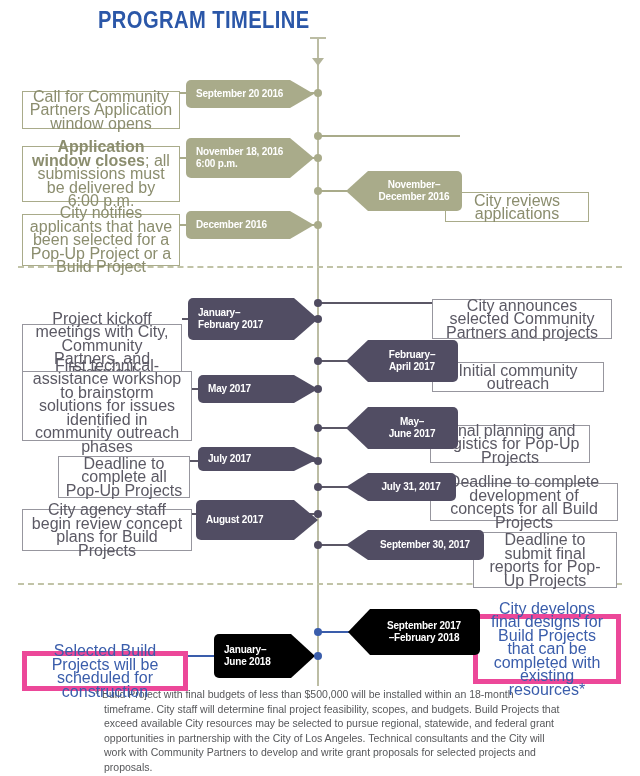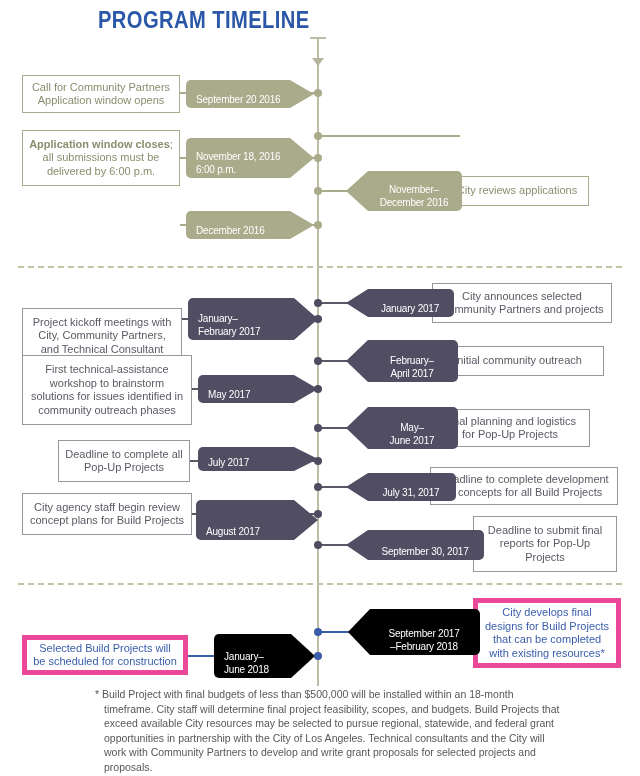--- a/index.html
+++ b/index.html
@@ -14,27 +14,27 @@
               border-left:6px solid transparent;border-right:6px solid transparent;
               border-top:8px solid #b3b49a;z-index:0;}
   .divider{position:absolute;left:18px;width:604px;height:0;border-top:2px dashed #c1c3a7;z-index:0;}
   
   .conn{position:absolute;height:2px;z-index:1;}
   .conn.g{background:#a9ab8a}.conn.p{background:#5b5766}.conn.b{background:#3a5dab}
   .dot{position:absolute;width:8px;height:8px;border-radius:50%;z-index:4;}
   .dot.g{background:#a9ab8a}.dot.p{background:#4f4b60}.dot.b{background:#3a5dab}
   
   .box{position:absolute;background:#fff;display:flex;align-items:center;justify-content:center;
-       text-align:center;font-size:11px;line-height:13.5px;padding:3px 6px;box-sizing:border-box;z-index:2;}
+       text-align:center;font-size:16px;line-height:13.5px;padding:3px 6px;box-sizing:border-box;z-index:2;margin-top:16px;}
   .box.g{border:1px solid #a9ab8a;color:#8b8d6e;}
   .box.p{border:1px solid #97969e;color:#5b5964;}
   .box.b{border:5px solid #ec4899;color:#3a5dab;}
   
-  .lab{position:absolute;display:flex;flex-direction:column;justify-content:flex-end;color:#fff;
-       font-weight:normal;font-size:10px;line-height:12.5px;letter-spacing:-.2px;box-sizing:border-box;
+  .lab{position:absolute;display:flex;flex-direction:column;justify-content:center;color:#fff;
+       font-weight:bold;font-size:10px;line-height:12.5px;letter-spacing:-.2px;box-sizing:border-box;
        border-radius:5px;z-index:3;}
   .lab.g{background:#a9ab8a}.lab.p{background:#514d63}.lab.b{background:#000000}
   .lab.pr{clip-path:polygon(0 0,calc(100% - 24px) 0,100% 50%,calc(100% - 24px) 100%,0 100%);
           text-align:left;padding:2px 28px 2px 10px;}
   .lab.pl{clip-path:polygon(22px 0,100% 0,100% 100%,22px 100%,0 50%);
           text-align:center;padding:2px 6px 2px 26px;}
   .dl{display:block;}
   .footnote{position:absolute;left:95px;top:687px;width:460px;font-size:10.5px;line-height:14.5px;
             color:#56575a;padding-left:9px;text-indent:-9px;text-align:left;}
 </style>
@@ -77,42 +77,42 @@
   <div class="box g" style="left:445px;top:176px;width:144px;height:30px">
     <span>City reviews applications</span>
     </div>
   <div class="lab g pl" style="left:346px;top:171px;width:116px;height:40px">
     <span class="dl">November–</span>
     <span class="dl">December 2016</span>
     </div>
   <div class="dot g" style="left:314px;top:187px"></div>
 
   <div class="conn g" style="left:180px;top:224px;width:138px"></div>
+  <div class="box g" style="left:22px;top:198px;width:158px;height:52px">
+    <span>City notifies applicants that have been selected for a Pop-Up Project or a Build Project</span>
+    </div>
   <div class="lab g pr" style="left:186px;top:211px;width:128px;height:28px">
     <span class="dl">December 2016</span>
     </div>
   <div class="dot g" style="left:314px;top:221px"></div>
 
   <div class="conn p" style="left:182px;top:318px;width:136px"></div>
   <div class="box p" style="left:22px;top:308px;width:160px;height:56px">
     <span>Project kickoff meetings with City, Community Partners, and Technical Consultant</span>
     </div>
   <div class="lab p pr" style="left:188px;top:298px;width:130px;height:42px">
     <span class="dl">January–</span>
     <span class="dl">February 2017</span>
     </div>
   <div class="dot p" style="left:314px;top:315px"></div>
 
   <div class="conn p" style="left:318px;top:302px;width:114px"></div>
   <div class="box p" style="left:432px;top:283px;width:180px;height:40px">
     <span>City announces selected Community Partners and projects</span>
     </div>
-  <div class="lab p pl" style="left:346px;top:289px;width:108px;height:28px">
-    <span class="dl">January 2017</span>
-    </div>
   <div class="dot p" style="left:314px;top:299px"></div>
 
   <div class="conn p" style="left:318px;top:360px;width:114px"></div>
   <div class="box p" style="left:432px;top:346px;width:172px;height:30px">
     <span>Initial community outreach</span>
     </div>
   <div class="lab p pl" style="left:346px;top:340px;width:112px;height:42px">
     <span class="dl">February–</span>
     <span class="dl">April 2017</span>
     </div>

